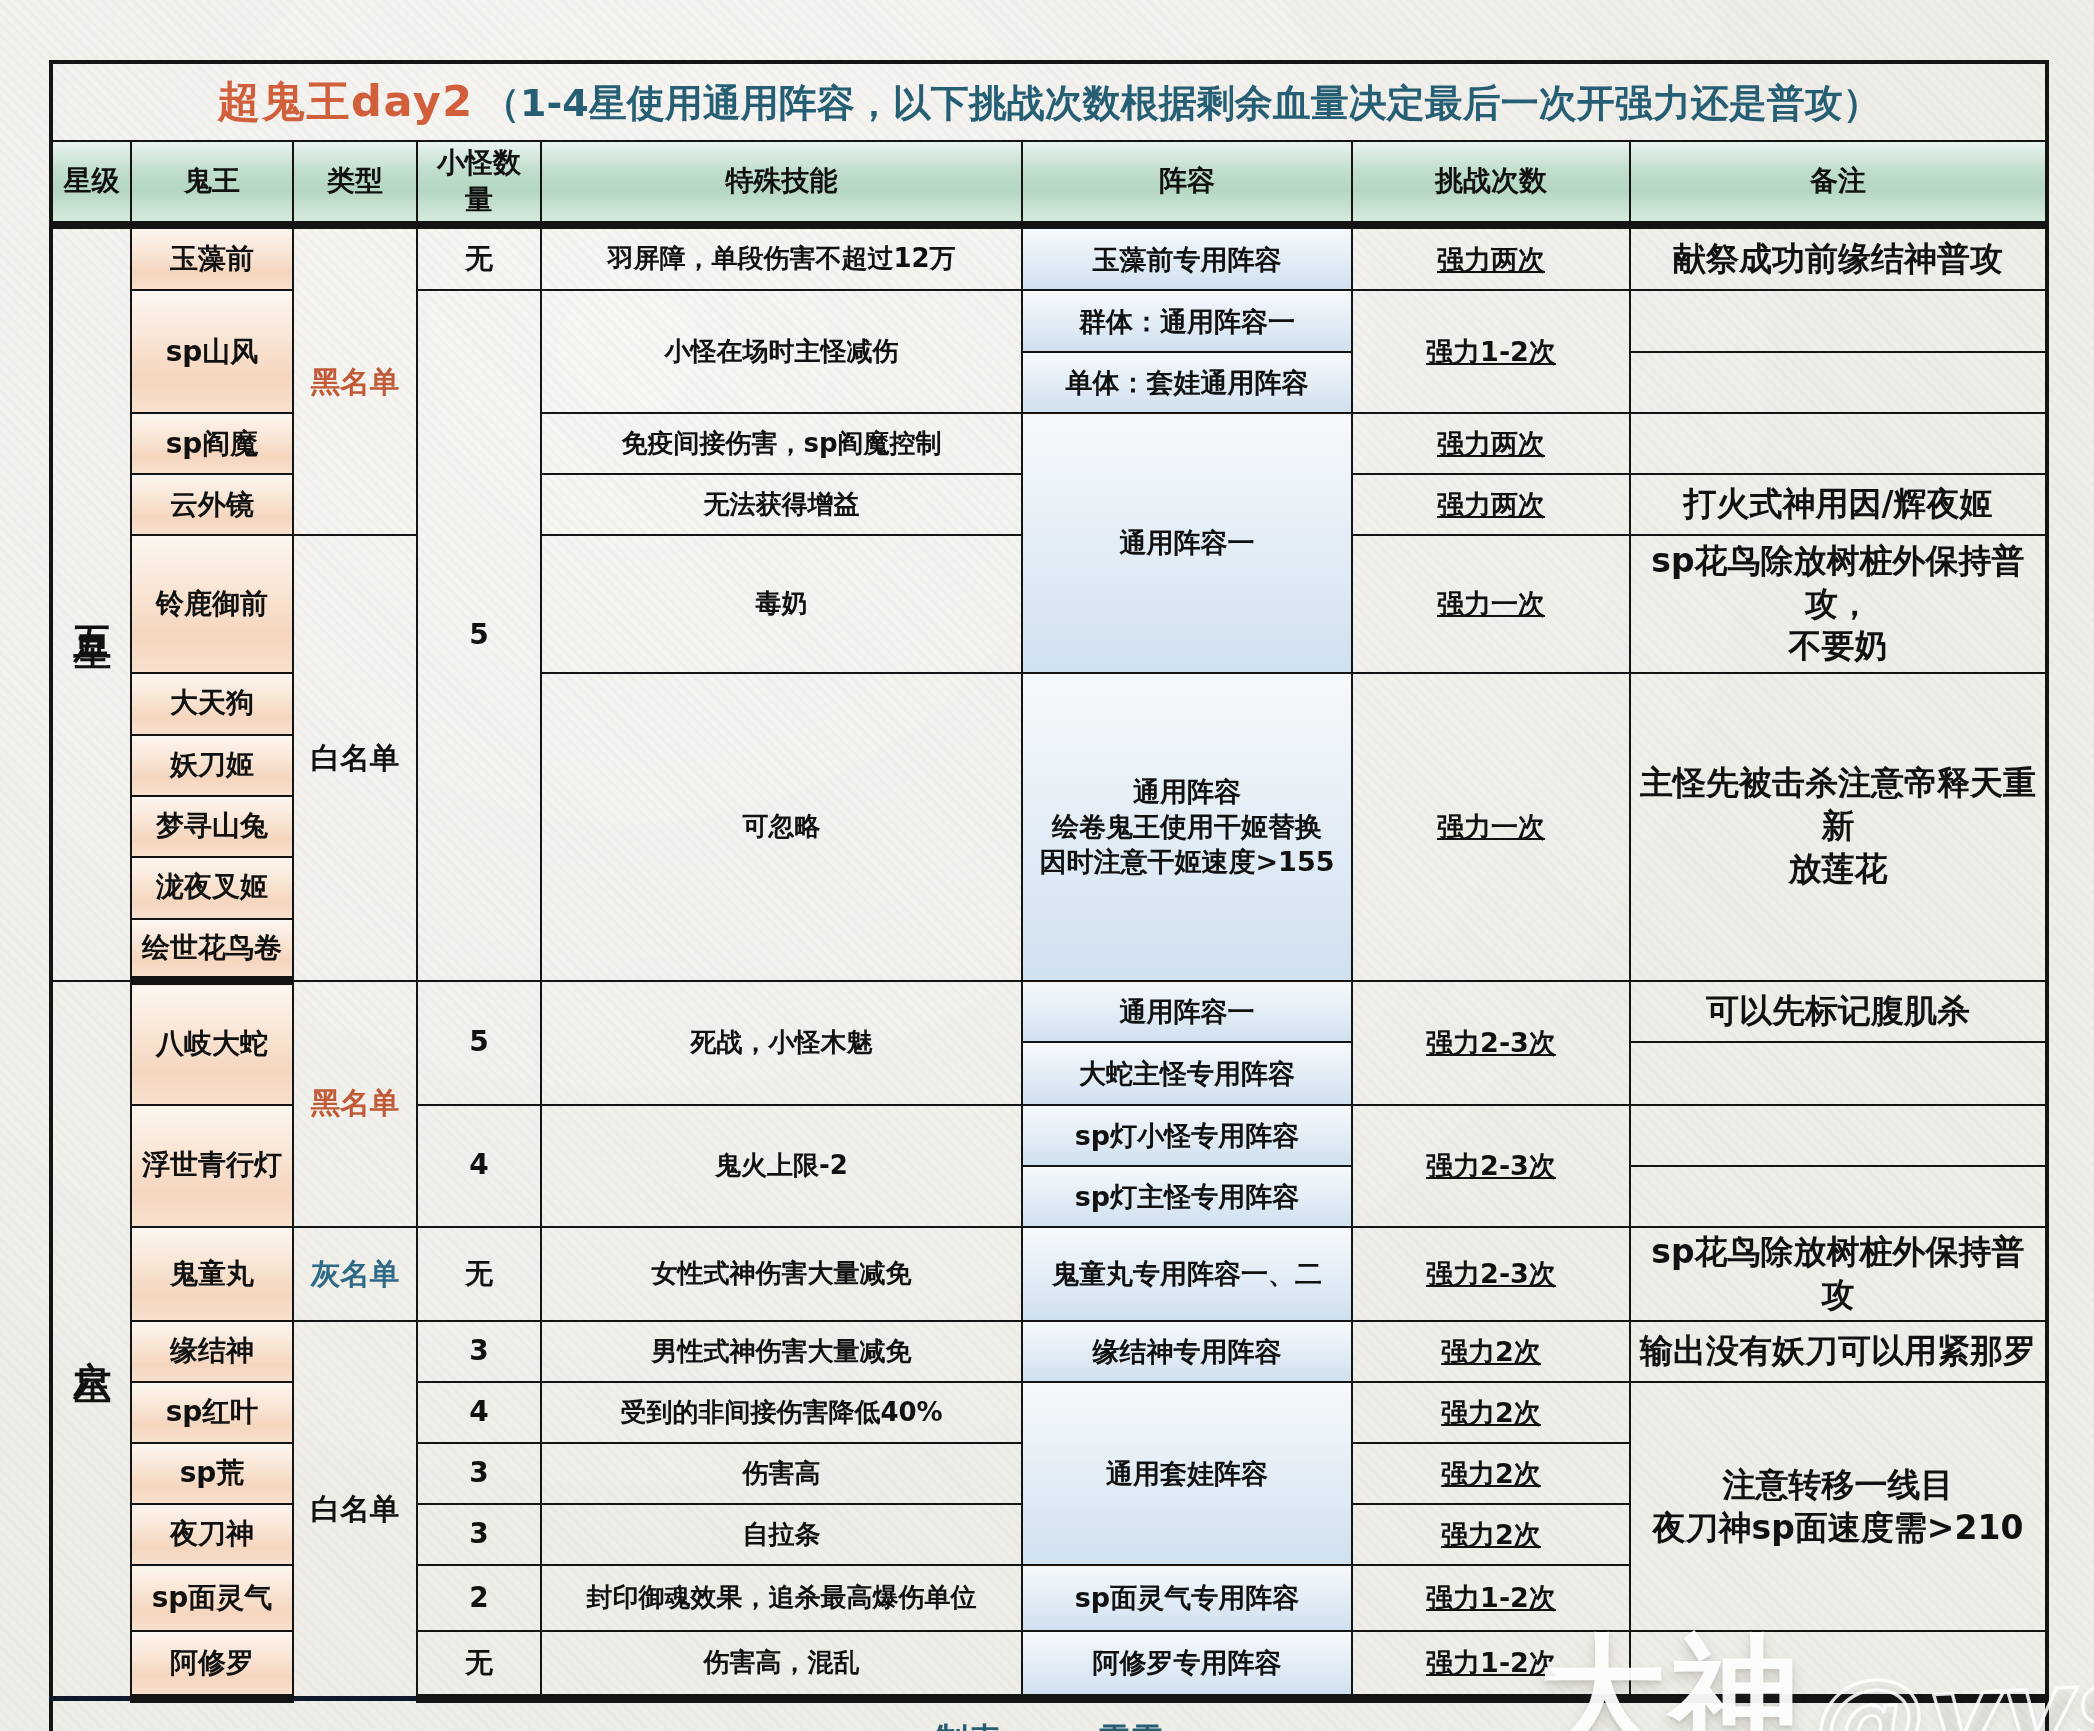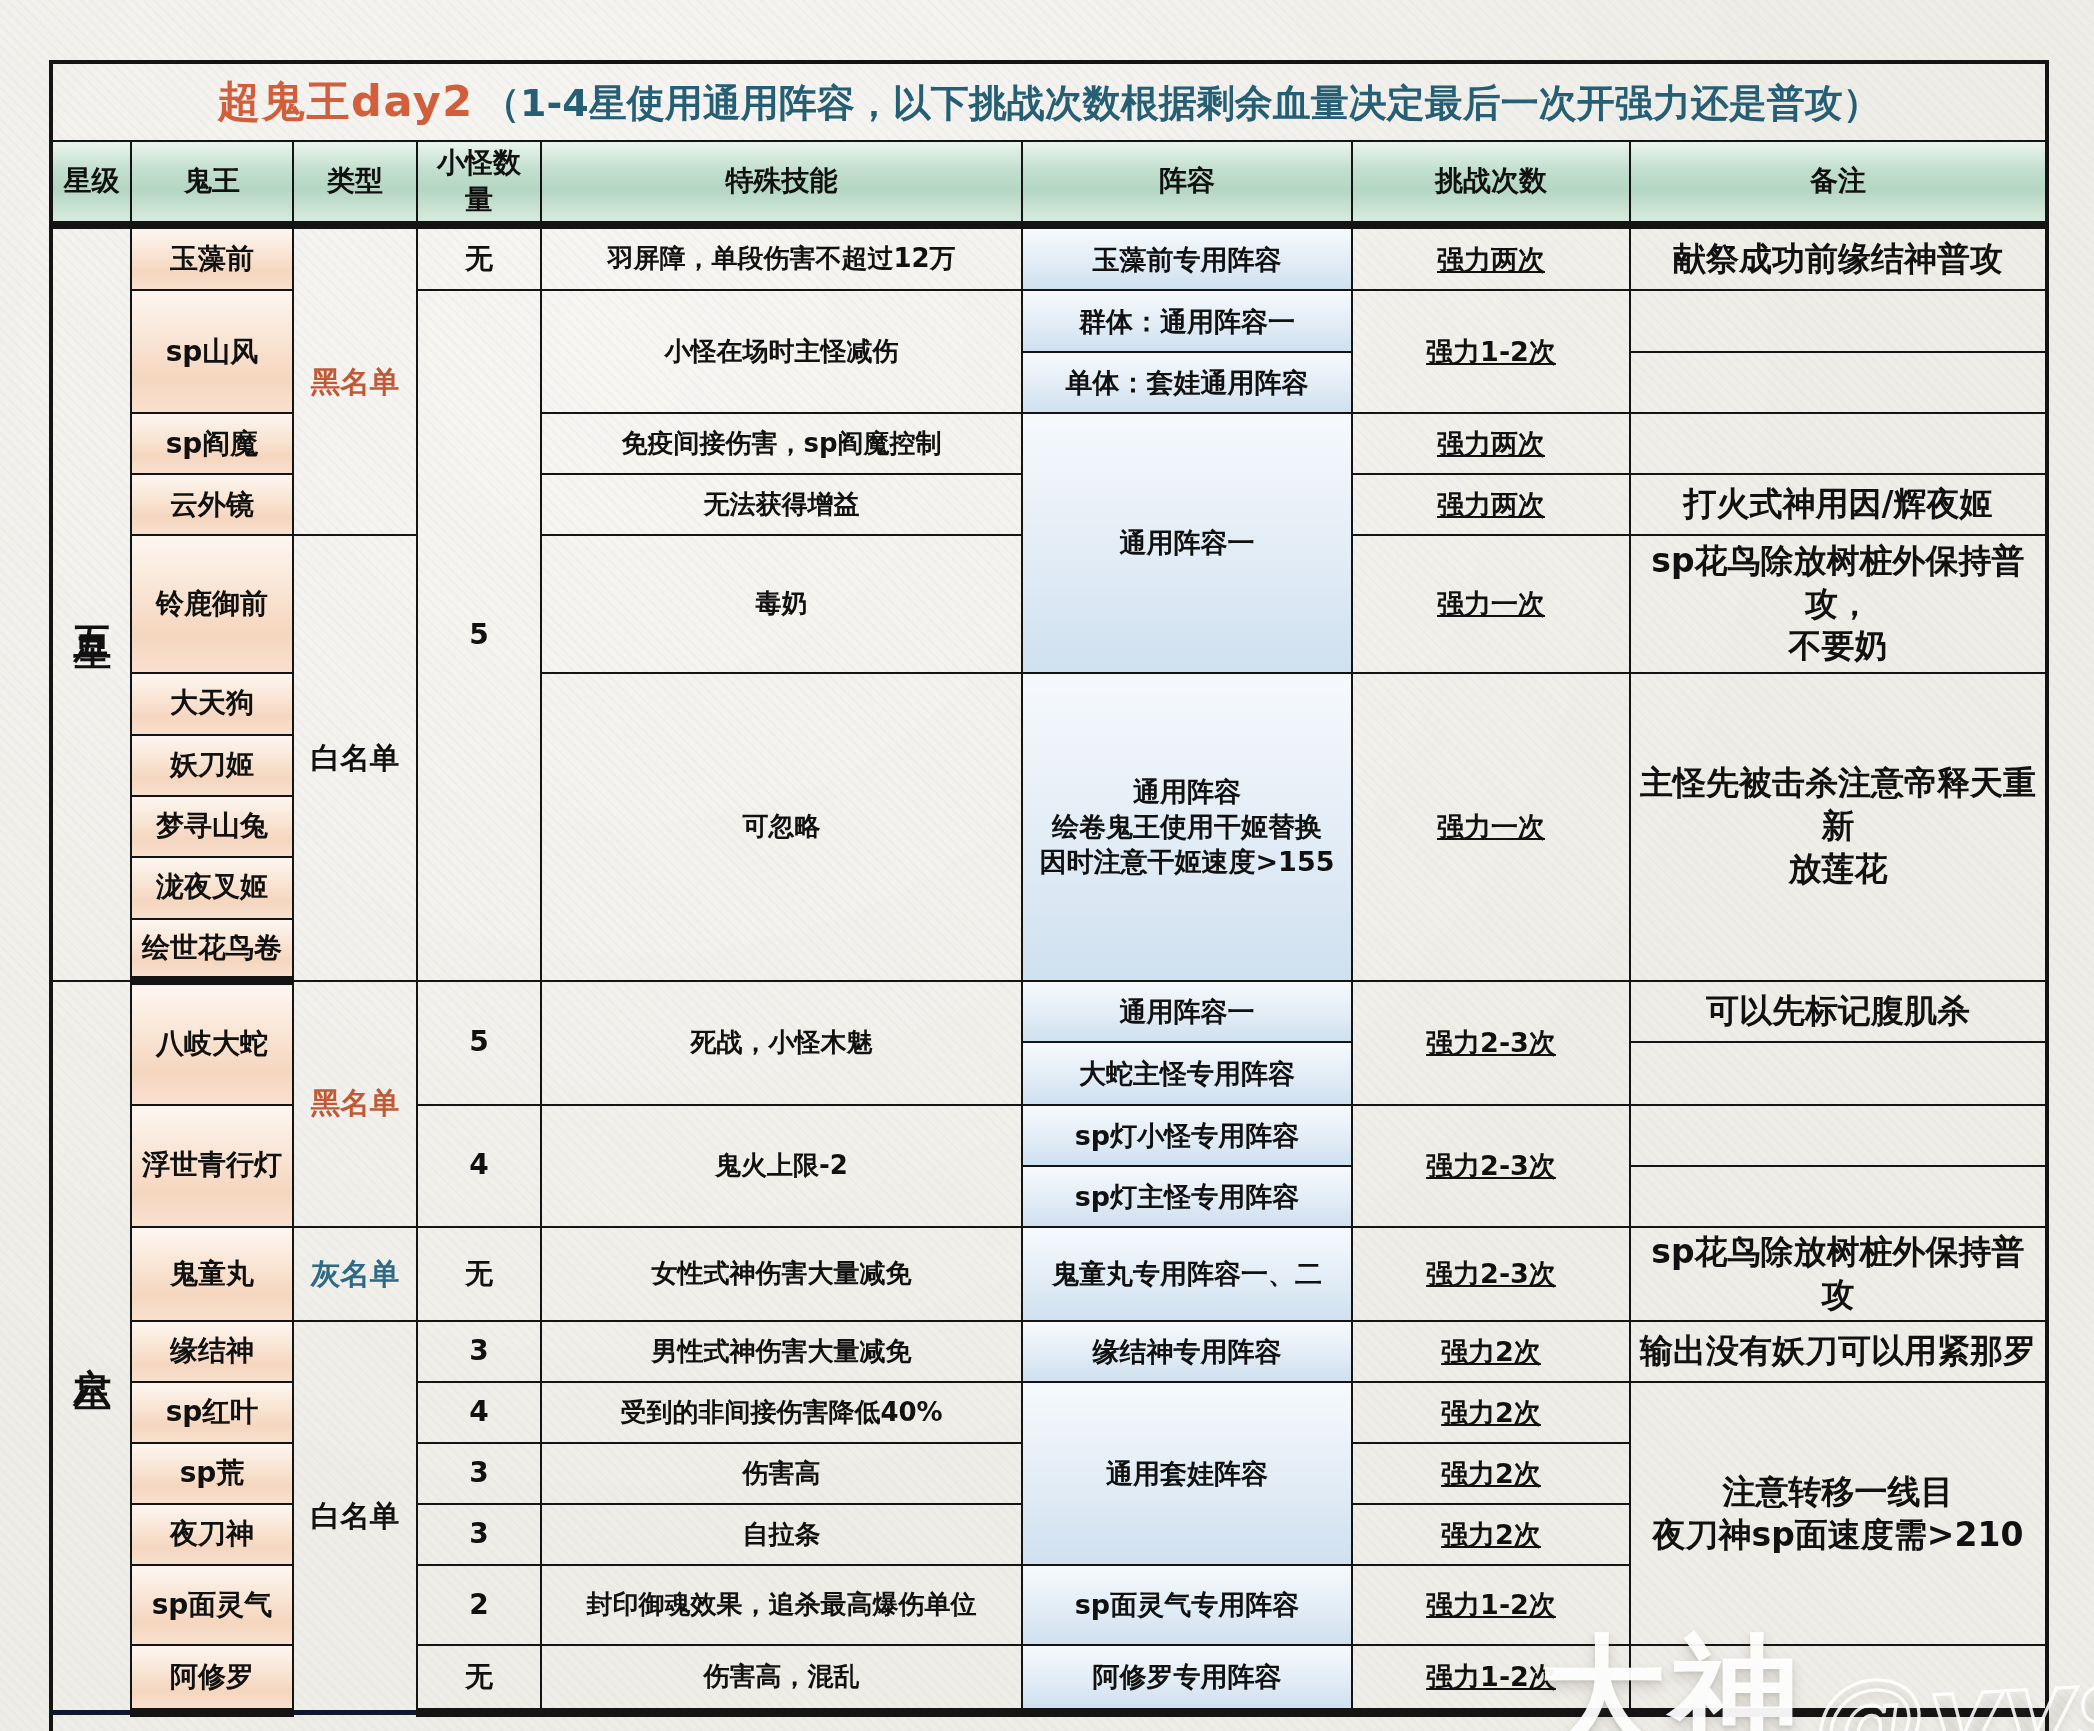--- a/index.html
+++ b/index.html
@@ -210,21 +210,21 @@
         <td class="count">3</td>
         <td class="skill">伤害高</td>
         <td class="times">强力2次</td>
       </tr>
       <tr style="height: 61px;">
         <td class="ghost">夜刀神</td>
         <td class="count">3</td>
         <td class="skill">自拉条</td>
         <td class="times">强力2次</td>
       </tr>
-      <tr style="height: 80px;">
+      <tr style="height: 66px;">
         <td class="ghost">sp面灵气</td>
         <td class="count">2</td>
         <td class="skill">封印御魂效果，追杀最高爆伤单位</td>
         <td class="lineup">sp面灵气专用阵容</td>
         <td class="times">强力1-2次</td>
       </tr>
       <tr class="sec-end" style="height: 67px;">
         <td class="ghost">阿修罗</td>
         <td class="count">无</td>
         <td class="skill">伤害高，混乱</td>

